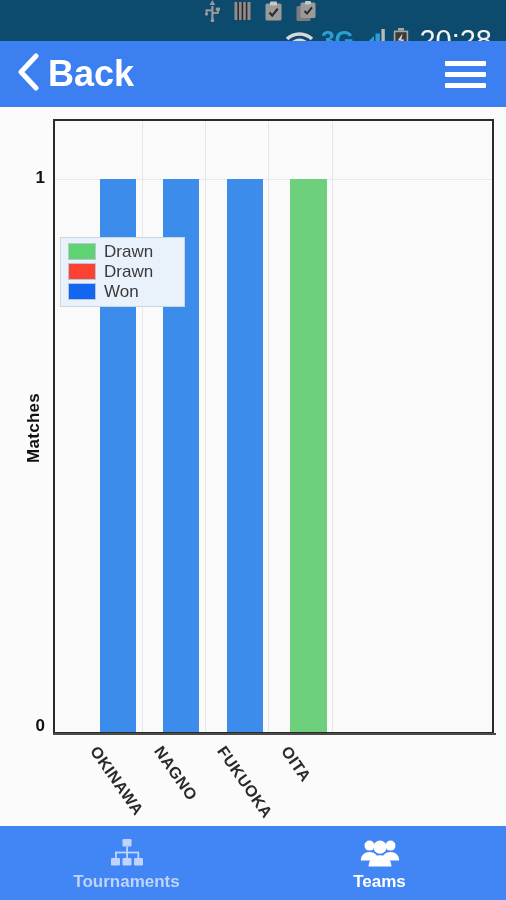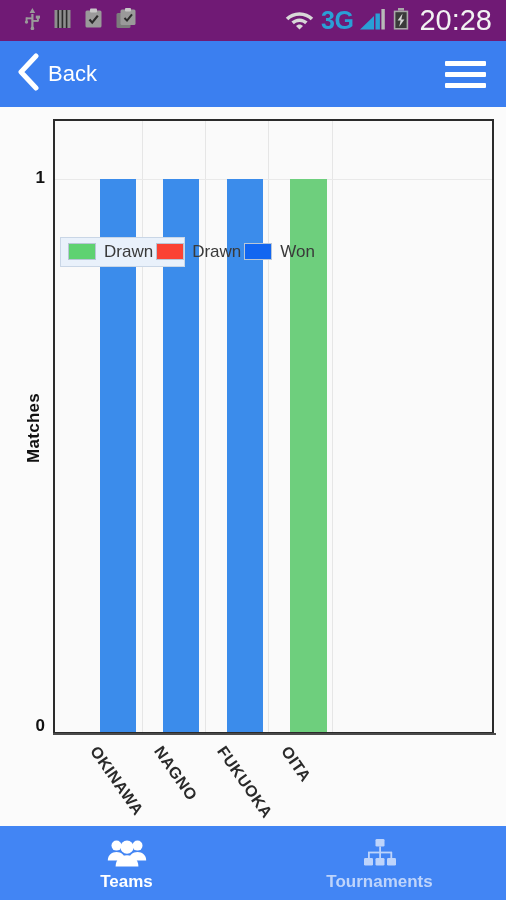--- a/index.html
+++ b/index.html
@@ -7,23 +7,24 @@
     width:506px; height:900px;
     font-family:"Liberation Sans", sans-serif;
     background:#ffffff;
     overflow:hidden;
   }
   #app { position:relative; width:506px; height:900px; }
 
   
   .statusbar {
     position:absolute; left:0; top:0; width:506px; height:41px;
-    background:#701a75;
+    background:#0c4a6e;
     display:flex; align-items:center;
     padding:0 10px;
+    flex-direction:column;
   }
   .sb-left { display:flex; align-items:center; gap:13px; flex:0 0 auto; padding-left:14px; }
   .sb-right { display:flex; align-items:center; gap:7px; margin-left:auto; padding-right:4px; }
   .sb-ico { display:block; }
   .sb-3g {
     color:#2a9fd6; font-size:25px; font-weight:bold;
     letter-spacing:-0.5px; line-height:1;
   }
   .sb-clock {
     color:#f2f2f2; font-size:29px; font-weight:normal;
@@ -35,21 +36,21 @@
     position:absolute; left:0; top:41px; width:506px; height:66px;
     background:#3b7ff0;
     display:flex; align-items:center;
   }
   .hdr-back {
     display:flex; align-items:center; gap:9px;
     padding-left:17px; cursor:pointer;
   }
   .chev { display:block; }
   .hdr-back-label {
-    color:#ffffff; font-size:22px; font-weight:normal; line-height:1;
+    color:#ffffff; font-size:36px; font-weight:bold; line-height:1;
   }
   .hdr-title {
     color:#ffffff; font-size:28px; font-weight:bold;
     margin-left:32px; line-height:1;
   }
   .hdr-menu {
     margin-left:auto; padding-right:20px;
     display:flex; flex-direction:column; gap:6px; cursor:pointer;
   }
   .hdr-menu span {
@@ -104,21 +105,21 @@
     letter-spacing:0.5px;
   }
 
   
   .legend {
     position:absolute; left:60px; top:130px;
     width:125px;
     background:#e9f1fb;
     border:1px solid #c9d6e6;
     padding:5px 7px 6px 7px;
-    display:flex; flex-direction:row; gap:3px;
+    display:flex; flex-direction:column; gap:3px;
     z-index:5;
   }
   .legend-row { display:flex; align-items:center; gap:8px; }
   .legend-swatch {
     width:28px; height:17px; border:1px solid #b9c6d6; flex:0 0 auto;
   }
   .legend-text {
     color:#3a3a3a; font-size:17px; line-height:1; font-weight:normal;
   }
 
@@ -270,50 +271,50 @@
         <span class="legend-text">Drawn</span>
       </div>
       <div class="legend-row">
         <span class="legend-swatch" id="sw-2" style="background: rgb(18, 102, 241);"></span>
         <span class="legend-text">Won</span>
       </div>
     </div>
   </div>
 
   <div class="navbar">
-    <div class="nav-item active">
-      <span class="nav-icon">
-        <svg width="40" height="30" viewBox="0 0 40 30">
-          <g fill="#ffffff">
-            <circle cx="9.5" cy="6.6" r="5"></circle>
-            <path d="M0.8 21.5 C0.8 16 4.7 13 9.5 13 C14.3 13 18.2 16 18.2 21.5 Z"></path>
-            <circle cx="30.5" cy="6.6" r="5"></circle>
-            <path d="M21.8 21.5 C21.8 16 25.7 13 30.5 13 C35.3 13 39.2 16 39.2 21.5 Z"></path>
-            <circle cx="20" cy="8.2" r="6.6"></circle>
-            <path d="M8.6 27.5 C8.6 20.2 13.6 16.2 20 16.2 C26.4 16.2 31.4 20.2 31.4 27.5 Z"></path>
-          </g>
-        </svg>
-      </span>
-      <span class="nav-label">Teams</span>
-    </div>
-
     <div class="nav-item inactive">
       <span class="nav-icon">
         <svg width="34" height="30" viewBox="0 0 34 30">
           <g fill="#bed4fb">
             <rect x="12.5" y="0" width="9" height="7.5" rx="1.3"></rect>
             <rect x="1" y="19" width="9" height="7.5" rx="1.3"></rect>
             <rect x="12.5" y="19" width="9" height="7.5" rx="1.3"></rect>
             <rect x="24" y="19" width="9" height="7.5" rx="1.3"></rect>
             <rect x="16.2" y="7.5" width="1.8" height="5.5"></rect>
             <rect x="5" y="12.6" width="24" height="1.8"></rect>
             <rect x="5" y="13" width="1.8" height="6"></rect>
             <rect x="16.2" y="13" width="1.8" height="6"></rect>
             <rect x="27.4" y="13" width="1.8" height="6"></rect>
           </g>
         </svg>
       </span>
       <span class="nav-label">Tournaments</span>
     </div>
 
+    <div class="nav-item active">
+      <span class="nav-icon">
+        <svg width="40" height="30" viewBox="0 0 40 30">
+          <g fill="#ffffff">
+            <circle cx="9.5" cy="6.6" r="5"></circle>
+            <path d="M0.8 21.5 C0.8 16 4.7 13 9.5 13 C14.3 13 18.2 16 18.2 21.5 Z"></path>
+            <circle cx="30.5" cy="6.6" r="5"></circle>
+            <path d="M21.8 21.5 C21.8 16 25.7 13 30.5 13 C35.3 13 39.2 16 39.2 21.5 Z"></path>
+            <circle cx="20" cy="8.2" r="6.6"></circle>
+            <path d="M8.6 27.5 C8.6 20.2 13.6 16.2 20 16.2 C26.4 16.2 31.4 20.2 31.4 27.5 Z"></path>
+          </g>
+        </svg>
+      </span>
+      <span class="nav-label">Teams</span>
+    </div>
+
   </div>
 
 </div>
 
 </body></html>

